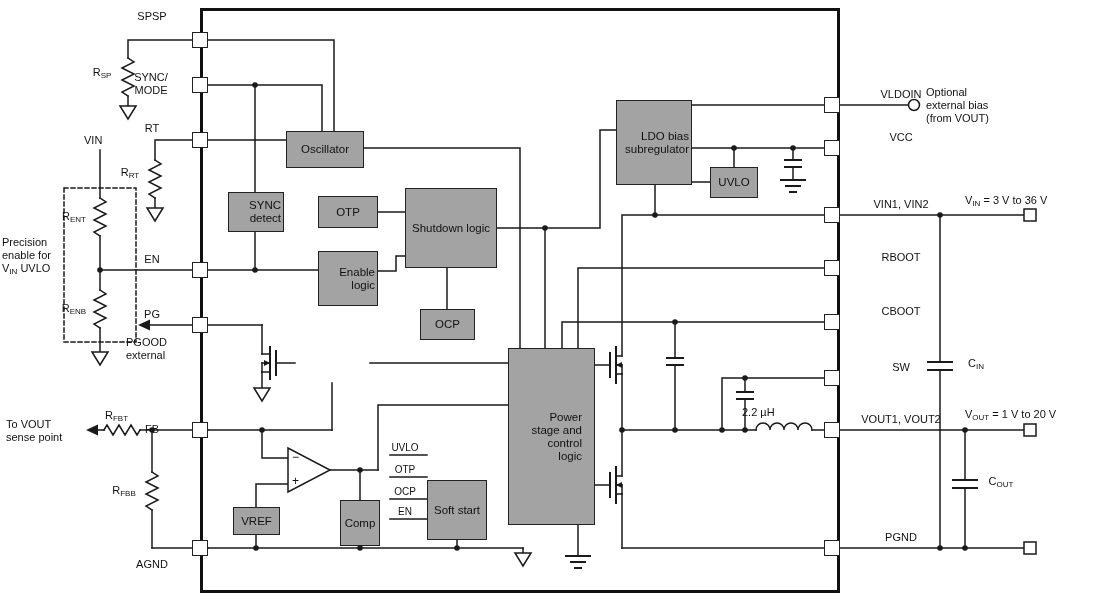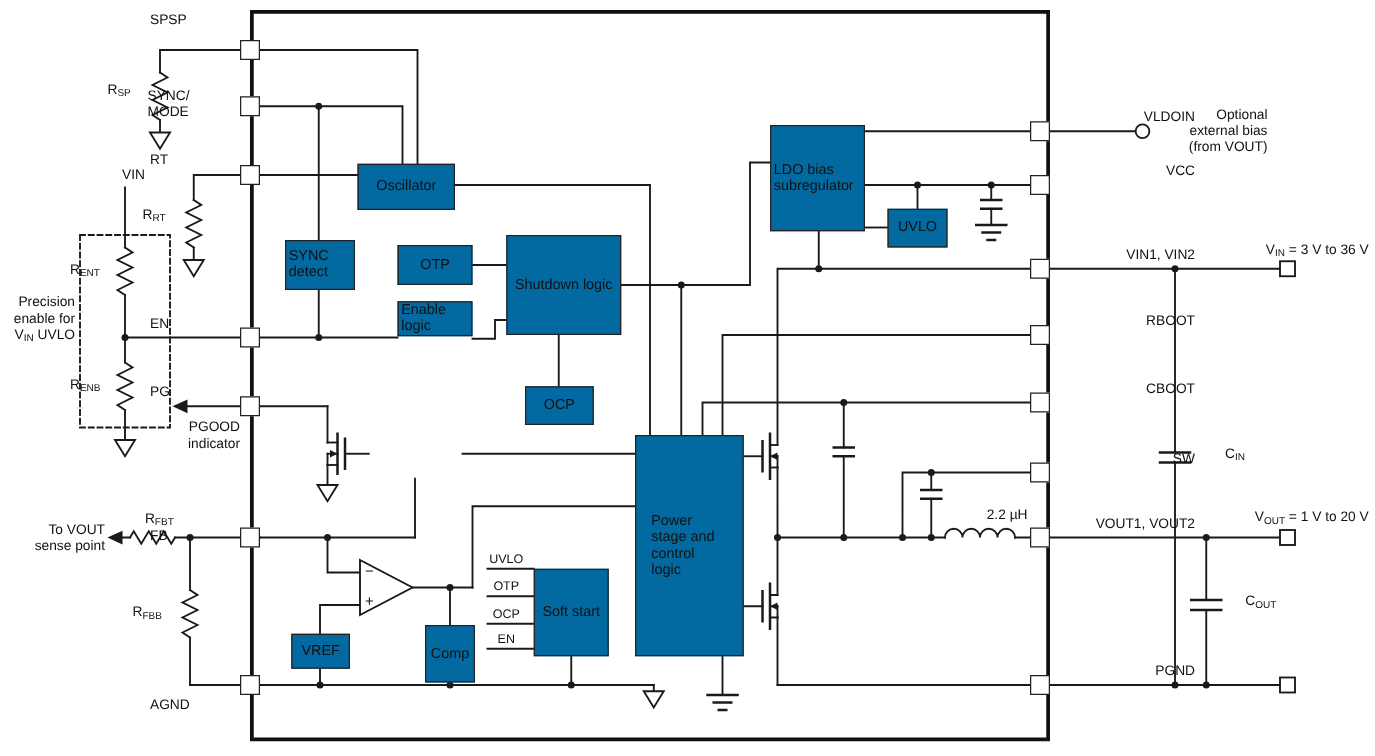--- a/index.html
+++ b/index.html
@@ -1,30 +1,30 @@
 <!DOCTYPE html>
 <html><head>
 <meta charset="utf-8">
 <style>
   html,body{margin:0;padding:0;background:#fff}
   #stage{position:relative;width:1100px;height:605px;background:#fff;overflow:hidden;
          font-family:"Liberation Sans",sans-serif;color:#111}
   #wires{position:absolute;left:0;top:0;z-index:1}
   .ic-border{position:absolute;left:200px;top:8px;width:640px;height:585px;
              border:3px solid #111;box-sizing:border-box;z-index:2}
-  .blk{position:absolute;background:#0369a1;border:1.5px solid #222;box-sizing:border-box;
-       display:flex;align-items:center;justify-content:center;text-align:left;
+  .blk{position:absolute;background:#a3a3a3;border:1.5px solid #222;box-sizing:border-box;
+       display:flex;align-items:center;justify-content:center;text-align:right;
        font-size:11.5px;line-height:13px;padding:2px;z-index:3}
   .ps{padding:17px 12px}
   .pin{position:absolute;width:16px;height:16px;background:#fff;border:1.7px solid #222;
        box-sizing:border-box;z-index:4}
   .lbl{position:absolute;font-size:11px;line-height:13px;white-space:nowrap;z-index:3}
-  .ra{text-align:left}
-  .ctr{text-align:right}
-  .la{text-align:right}
+  .ra{text-align:center}
+  .ctr{text-align:left}
+  .la{text-align:center}
   .sub{font-size:8px;vertical-align:-2px}
   .ss-lbl{position:absolute;width:38px;font-size:10px;text-align:center;z-index:3}
 </style>
 </head>
 <body>
 
 <div id="stage">
 
   <svg id="wires" width="1100" height="605" viewBox="0 0 1100 605">
     <g stroke="#1a1a1a" stroke-width="1.5" fill="none" stroke-linecap="square">
@@ -245,24 +245,24 @@
       <circle cx="965" cy="548" r="2.8"></circle>
     </g>
   </svg>
 
   <div class="ic-border"></div>
 
   <div class="blk" style="left:286px;top:131px;width:78px;height:37px">Oscillator</div>
   <div class="blk" style="left:228px;top:192px;width:56px;height:40px">SYNC detect</div>
   <div class="blk" style="left:318px;top:196px;width:60px;height:32px">OTP</div>
   <div class="blk" style="left:405px;top:188px;width:92px;height:80px">Shutdown logic</div>
-  <div class="blk" style="left:318px;top:241px;width:60px;height:28px">Enable logic</div>
+  <div class="blk" style="left:318px;top:251px;width:60px;height:55px">Enable logic</div>
   <div class="blk" style="left:420px;top:309px;width:55px;height:31px">OCP</div>
   <div class="blk ps" style="left:508px;top:348px;width:87px;height:177px">Power stage and control logic</div>
-  <div class="blk" style="left:427px;top:455px;width:60px;height:70px">Soft start</div>
+  <div class="blk" style="left:427px;top:480px;width:60px;height:60px">Soft start</div>
   <div class="blk" style="left:340px;top:500px;width:40px;height:46px">Comp</div>
   <div class="blk" style="left:233px;top:507px;width:47px;height:28px">VREF</div>
   <div class="blk" style="left:616px;top:100px;width:76px;height:85px">LDO bias subregulator</div>
   <div class="blk" style="left:710px;top:167px;width:48px;height:31px">UVLO</div>
 
   <div class="lbl" style="left:292px;top:451px;font-size:12px">−</div>
   <div class="lbl" style="left:292px;top:475px;font-size:12px">+</div>
 
   <div class="ss-lbl" style="left:386px;top:442px">UVLO</div>
   <div class="ss-lbl" style="left:386px;top:464px">OTP</div>
@@ -318,21 +318,21 @@
   <div class="lbl ra" style="left:56px;top:302px;width:36px">
     <span>R</span><span class="sub">ENB</span>
   </div>
   <div class="lbl ctr" style="left:2px;top:236px;width:58px;white-space:normal">
     <div>Precision</div>
     <div>enable for</div>
     <div><span>V</span><span class="sub">IN</span><span> UVLO</span></div>
   </div>
   <div class="lbl ctr" style="left:126px;top:336px;width:66px">
     <div>PGOOD</div>
-    <div>indicator</div>
+    <div>external</div>
   </div>
   <div class="lbl ctr" style="left:105px;top:409px;width:34px">
     <span>R</span><span class="sub">FBT</span>
   </div>
   <div class="lbl ctr" style="left:6px;top:418px;width:78px">
     <div>To VOUT</div>
     <div>sense point</div>
   </div>
   <div class="lbl ra" style="left:106px;top:484px;width:36px">
     <span>R</span><span class="sub">FBB</span>

